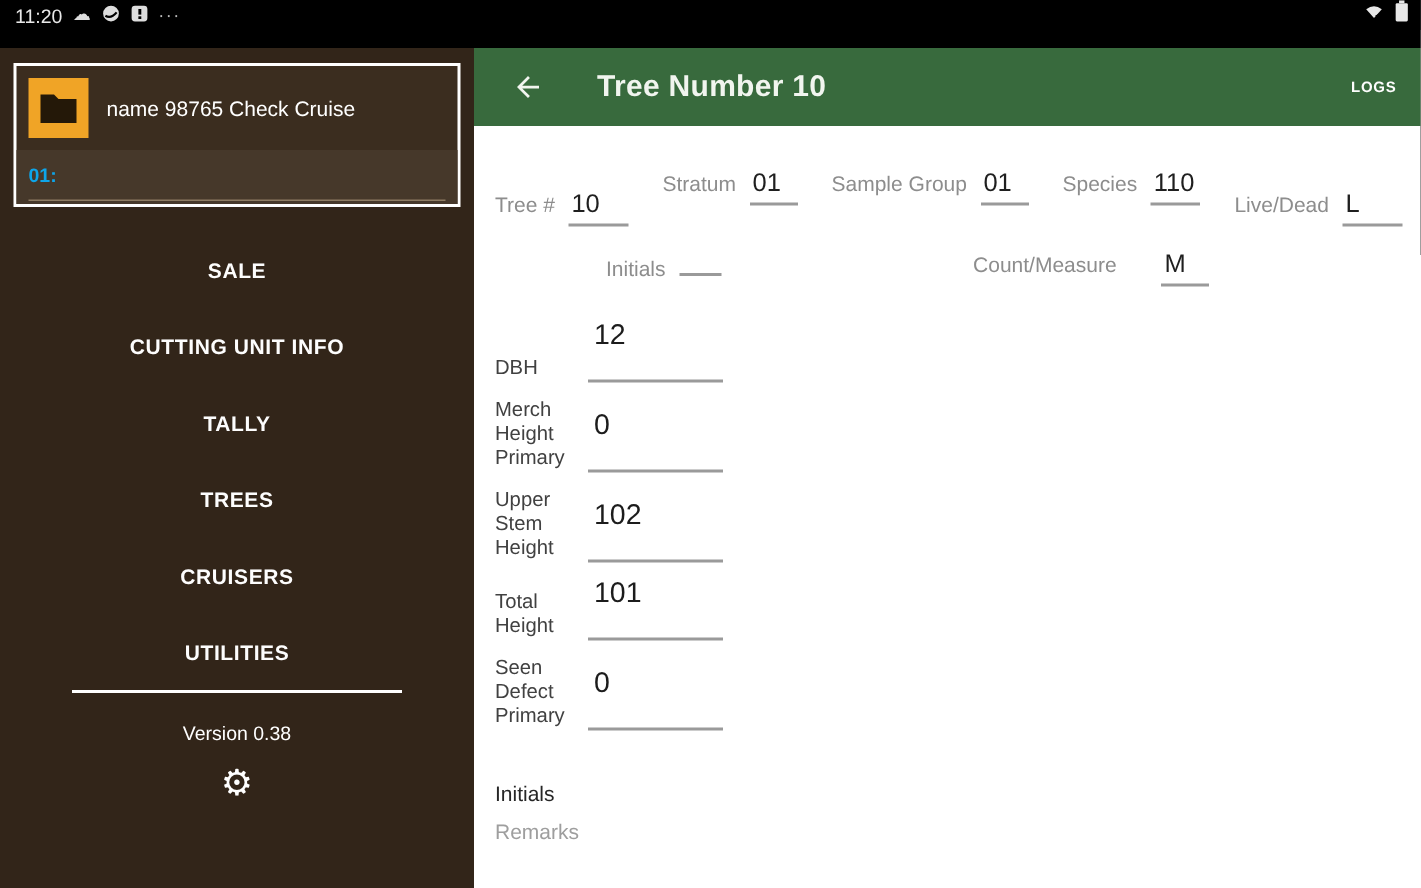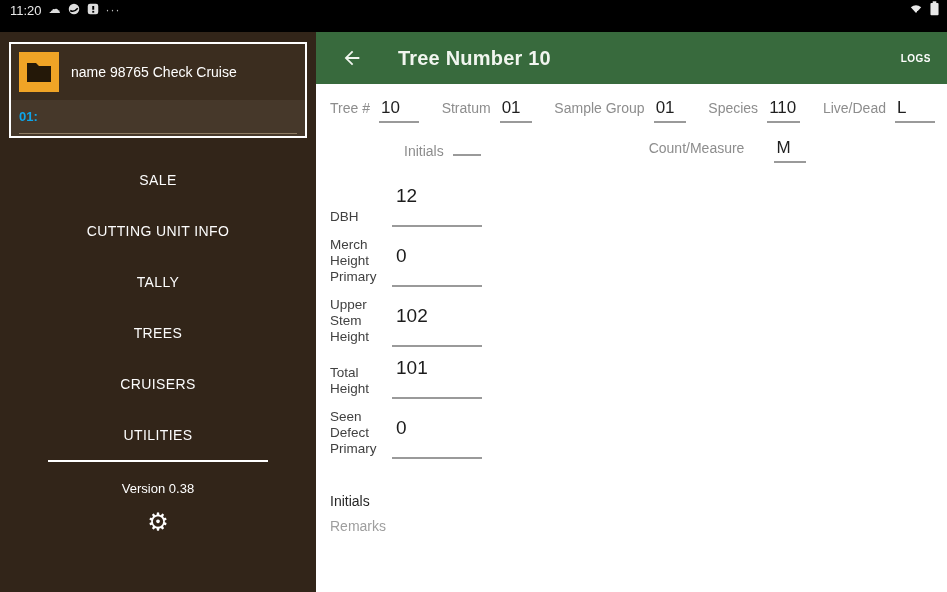--- a/index.html
+++ b/index.html
@@ -28,21 +28,21 @@
   .folder-badge { width:40px; height:40px; background:#f0a426; display:flex;
                   align-items:center; justify-content:center; flex:0 0 auto; }
   .cc-title { margin-left:12px; font-size:14px; color:#fff; }
   .cc-bottom { background:#46382a; padding:9px 8px 2px 8px; }
   .cc-code { font-size:13px; color:#0ea5e9;font-weight:bold; }
   .cc-underline { height:1px; background:#8d7b62; margin-top:9px; }
 
   .menu { display:flex; flex-direction:column; align-items:stretch; width:100%;
           margin-top:16px; }
   .menu-item { text-align:center; padding:18px 0 17px 0; font-size:14px;
-               font-weight:normal; letter-spacing:.4px; color:#fdfdfd; cursor:pointer; }
+               font-weight:bold; letter-spacing:.4px; color:#fdfdfd; cursor:pointer; }
   .side-divider { width:220px; height:2px; background:#ffffff; margin:0 auto; }
   .device-id { margin-top:13px; font-size:13px; text-align:center; }
   .version { margin-top:19px; font-size:13px; text-align:center; }
   .gear { margin-top:14px; font-size:24px; color:#ffffff; text-align:center;
           cursor:pointer; line-height:1; }
 
   
   .main { width:631px; height:572px; background:#ffffff; display:flex;
           flex-direction:column; }
   .appbar { height:52px; background:#386a3d; display:flex; align-items:center;
@@ -55,21 +55,21 @@
                    letter-spacing:.5px; cursor:pointer; color:#fdfdfd; }
 
   .form { flex:1; display:flex; flex-direction:column; padding:0 10px 0 14px; }
   .frow { display:flex; align-items:center; }
   .row1 { margin-top:14px; justify-content:space-between; padding-right:2px; }
   .pair { display:flex; align-items:baseline; }
   .pair .lbl { font-size:14px; color:#8d8d8d; }
   .pair .val { margin-left:9px; font-size:17px; color:#1f1f1f;
                border-bottom:2px solid #9a9a9a; padding:0 4px 3px 2px;
                min-width:40px; }
-  .val.w-sm { min-width:32px; } .val.w-md { min-width:40px; }
+  .val.w-sm { min-width:32px; } .val.w-md { min-width:40px;margin-top:28px; }
   .row2 { margin-top:15px; }
   .row2 .pair:first-child { margin-left:74px; }
   .row2 .pair:last-child { margin-left:168px;gap:21px; }
 
   .fields { margin-top:22px; }
   .field-row { display:flex; align-items:flex-end; margin-bottom:10px; }
   .field-lbl { width:56px; font-size:13.5px; line-height:16px; color:#414141;
                padding-bottom:2px; }
   .field-val { margin-left:6px; min-width:90px; font-size:19px; color:#1c1c1c;
                border-bottom:2px solid #9a9a9a; padding:0 4px 18px 4px; }

